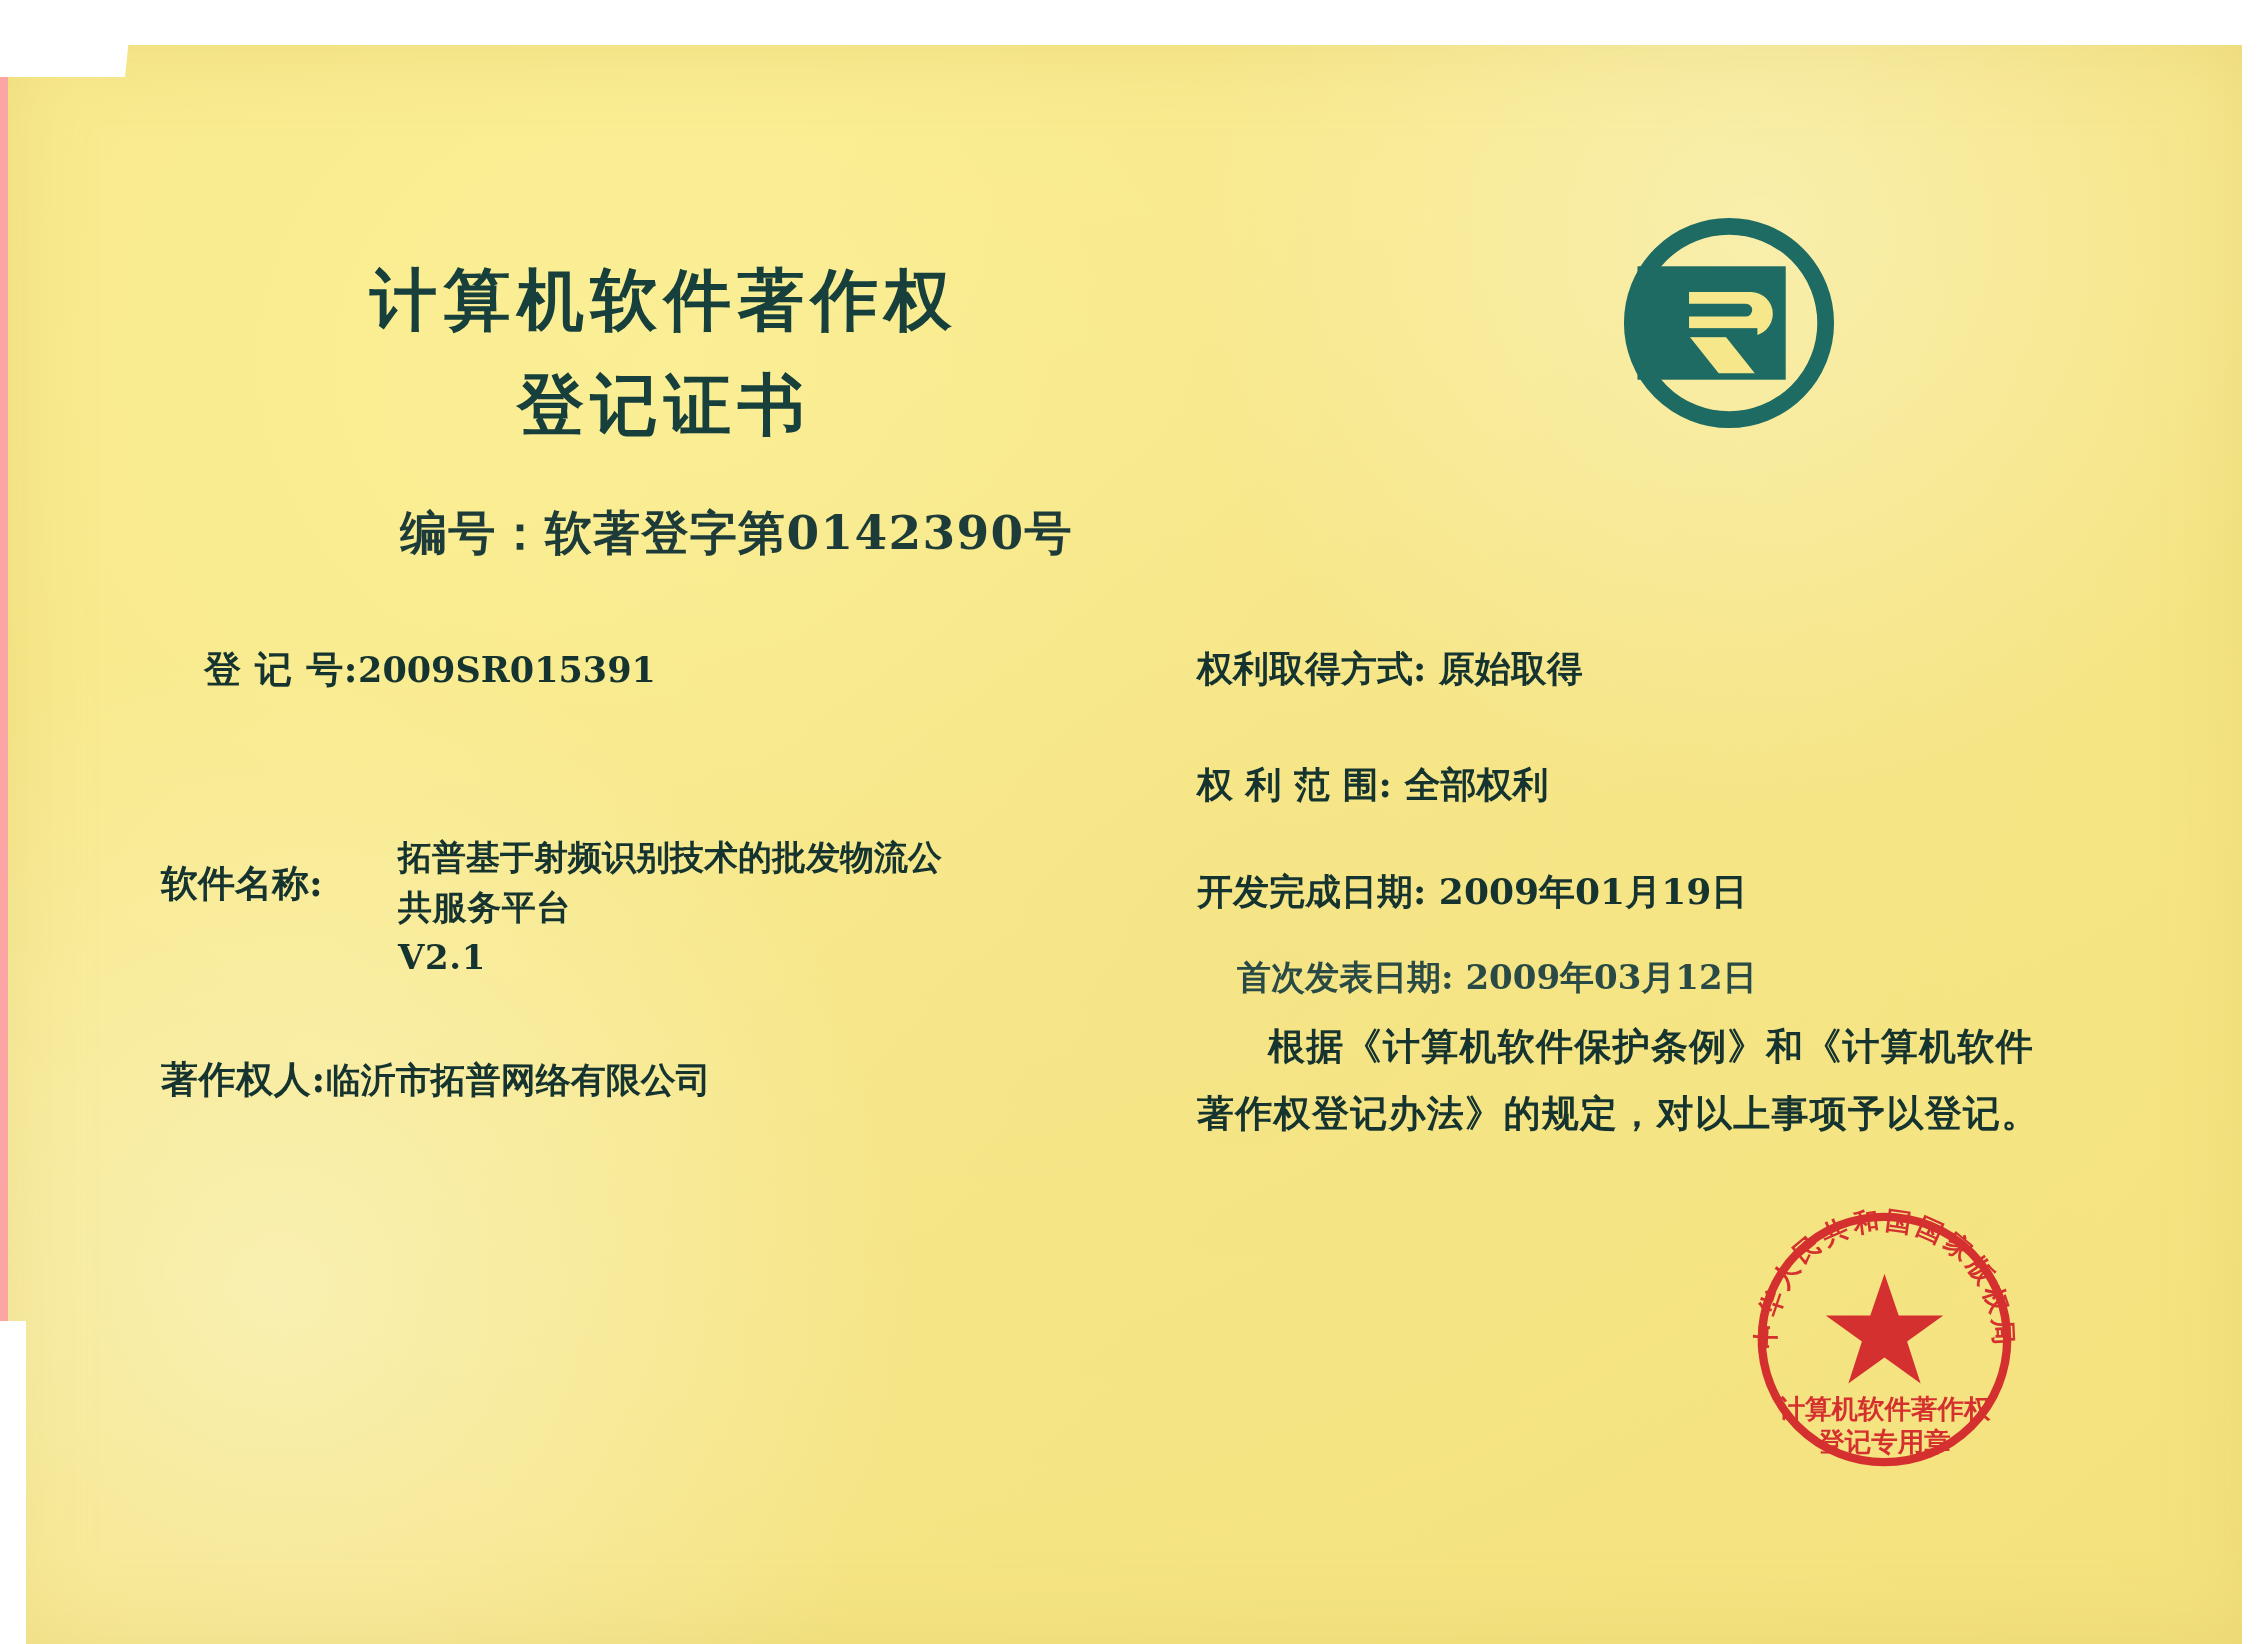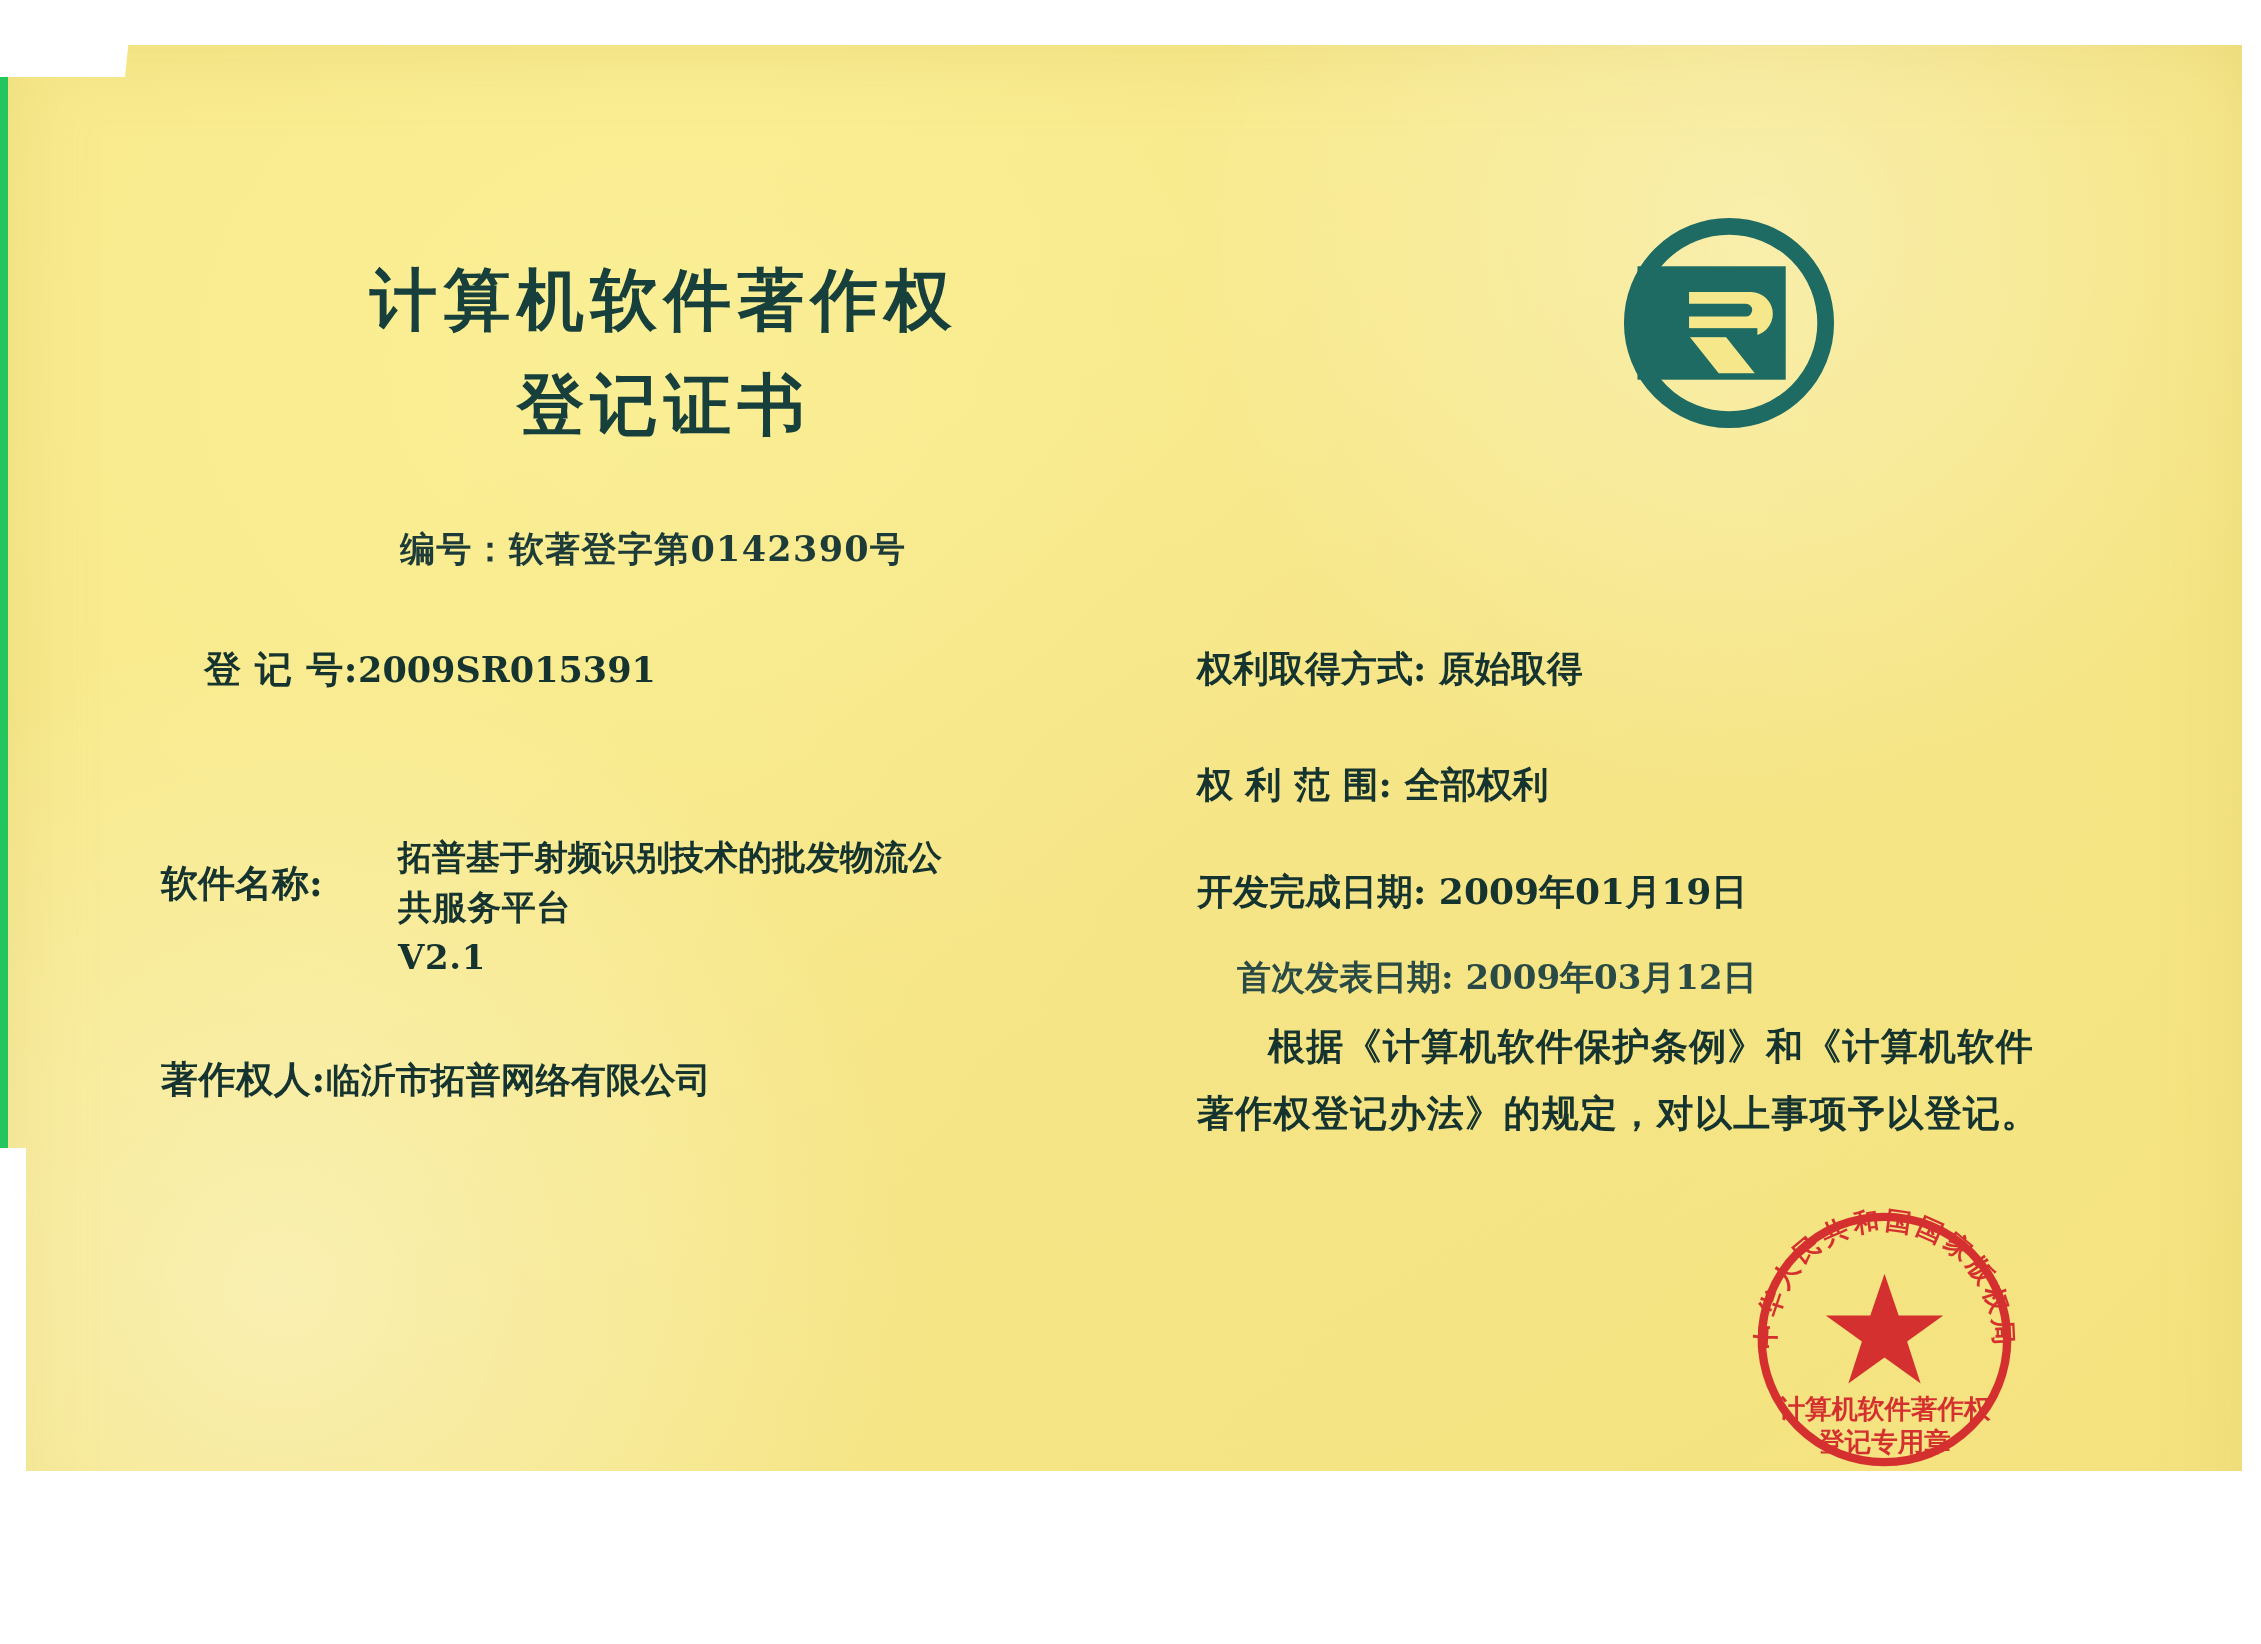--- a/index.html
+++ b/index.html
@@ -10,22 +10,22 @@
   body {
     width: 2261px;
     height: 1644px;
     font-family: "DejaVu Serif", "Liberation Serif", serif;
     overflow: hidden;
   }
 
   #certificate {
     position: relative;
     width: 2261px;
-    height: 1471px;
-    background: #22c55e;
+    height: 1644px;
+    background: #fca5a5;
     overflow: hidden;
   }
 
   
   .paper {
     position: absolute;
     left: 7.7px;
     top: 43px;
     width: 2244px;
     height: 1602px;
@@ -100,22 +100,22 @@
     font-size: 67px;
     letter-spacing: 6.5px;
     font-weight: bold;
     color: #17403c;
     white-space: nowrap;
   }
 
   .serial {
     position: absolute;
     left: 400px;
-    top: 526px;
-    font-size: 35px;
+    top: 502px;
+    font-size: 47px;
     letter-spacing: 1.3px;
     font-weight: bold;
     color: #1d3b38;
     white-space: nowrap;
   }
 
   
   .emblem {
     position: absolute;
     left: 1613px;

